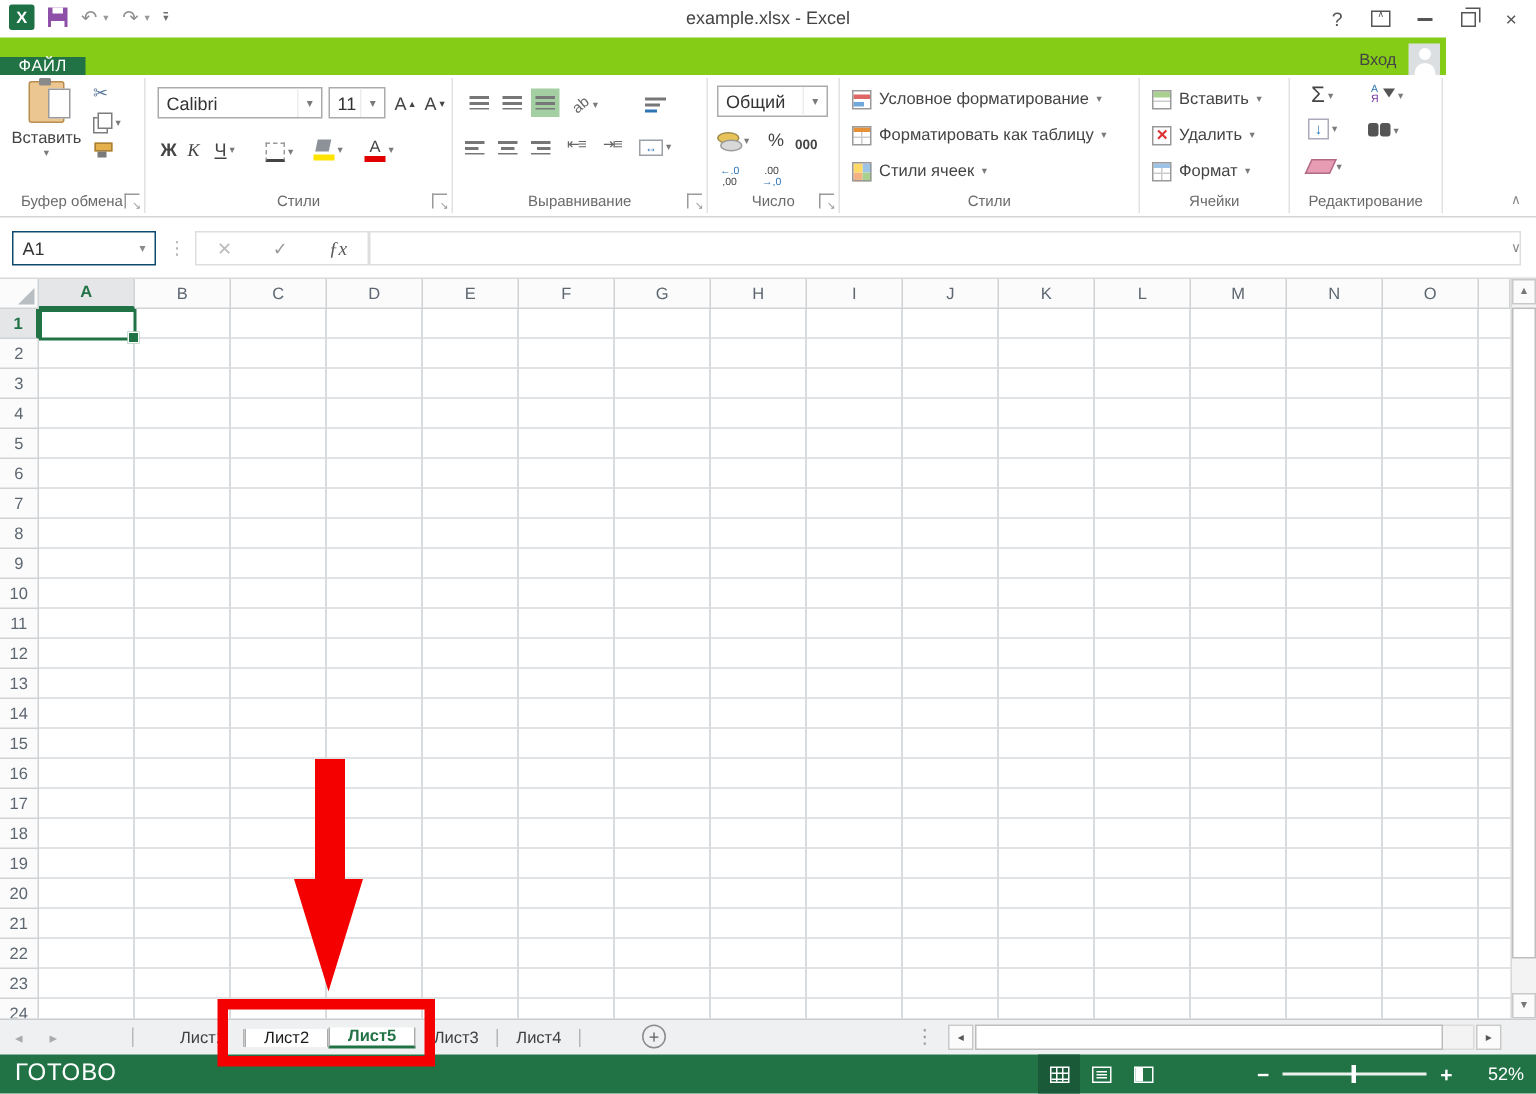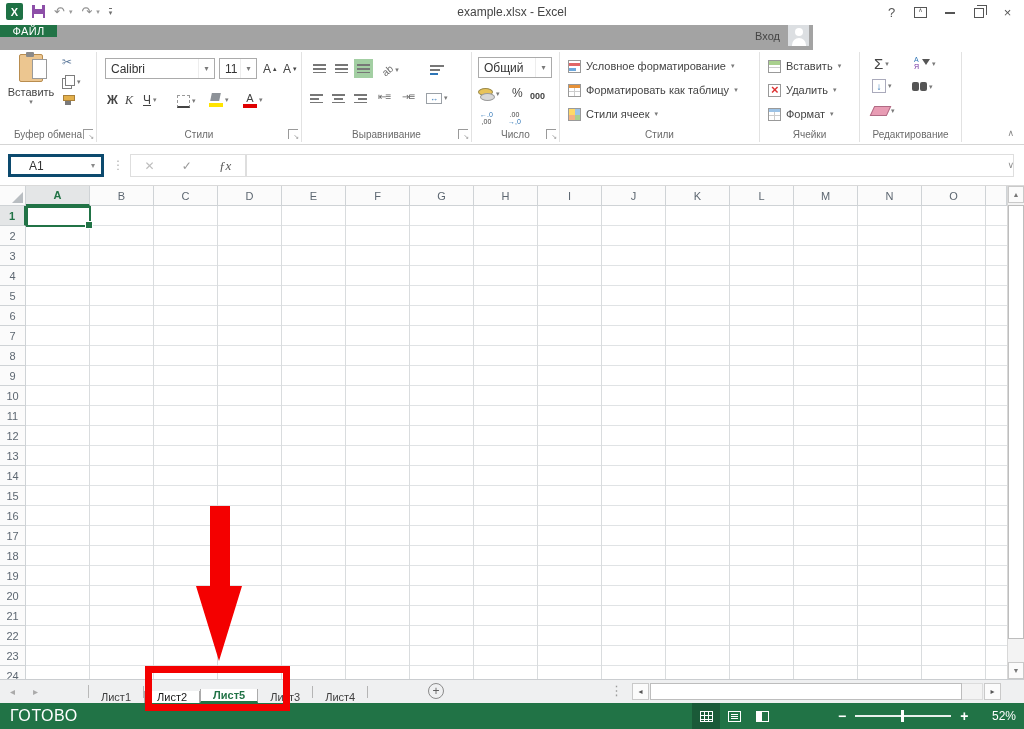--- a/index.html
+++ b/index.html
@@ -18,21 +18,21 @@
   .mini-dd{color:#9a9a9a;font-size:7px;margin-left:-5px}
   .qat-custom{border-top:1px solid #6e6e6e;color:#6e6e6e;font-size:7px;line-height:6px;padding-top:1px}
   .title-text{position:absolute;left:0;right:0;top:0;height:25px;text-align:center;line-height:25px;
               font-size:12px;color:#444}
   .wincontrols{position:absolute;right:2px;top:0;height:25px;display:flex;align-items:center}
   .wc{width:29px;height:25px;display:flex;align-items:center;justify-content:center;color:#555;font-size:13px}
   .wc-min span{width:10px;height:2px;background:#555}
   .wc-restore span{width:8px;height:8px;border:1px solid #555;background:#fff;box-shadow:2px -2px 0 0 #fff,3px -3px 0 0 #555}
   .wc-ribbonopt span{width:11px;height:9px;border:1px solid #555;display:flex;align-items:flex-start;justify-content:center;font-size:6px;line-height:5px;color:#555}
   
-  .ribbontabs{position:absolute;left:0;top:25px;width:813px;height:25px;background:#a3a3a3;display:flex;align-items:flex-start}
+  .ribbontabs{position:absolute;left:0;top:25px;width:964px;height:25px;background:#84cc16;display:flex;align-items:flex-end}
   .file-tab{width:57px;background:#217346;color:#fff;font-size:11px;display:flex;align-items:center;justify-content:center;letter-spacing:.4px}
   #rtabs{display:flex;margin-left:5px}
   .rtab{padding:0 13px;display:flex;align-items:center;font-size:11px;color:#444;letter-spacing:.3px;white-space:nowrap}
   .rtab-active{color:#217346;background:#fff;border:1px solid #d8d8d8;border-bottom:none}
   .signin{margin-left:auto;display:flex;align-items:center;gap:8px;font-size:11px;color:#444;padding-right:4px}
   .avatar{width:21px;height:21px;background:#dcdfe2;position:relative;overflow:hidden}
   .avatar .head{position:absolute;left:6.5px;top:3px;width:8px;height:8px;border-radius:50%;background:#fff}
   .avatar .body{position:absolute;left:3.5px;top:13px;width:14px;height:8px;border-radius:7px 7px 0 0;background:#fff}
   
   .ribbon{position:absolute;left:0;top:50px;width:1024px;height:95px;background:#fff;border-bottom:1px solid #d5d5d5;box-sizing:border-box}
@@ -109,21 +109,21 @@
   .ico-sort .a{color:#2e75b6}.ico-sort .ya{color:#7030a0}
   .ico-sort .fun{position:absolute;right:0;top:3px;width:0;height:0;border-left:4px solid transparent;border-right:4px solid transparent;border-top:6px solid #555}
   .ico-filldown{width:14px;height:14px;border:1px solid #aab;display:flex;align-items:center;justify-content:center;color:#2e75b6;font-size:10px;box-sizing:border-box}
   .ico-find{width:15px;height:9px;position:relative}
   .ico-find span{position:absolute;top:0;width:7px;height:9px;background:#555;border-radius:2px}
   .ico-find .f1{left:0}.ico-find .f2{right:0}
   .ico-eraser{width:15px;height:8px;background:#e89cb4;border:1px solid #b06a84;transform:skewX(-25deg)}
   .chev-collapse{position:absolute;right:10px;bottom:6px;color:#8a8a8a;font-size:9px}
   
   .fbar{position:absolute;left:0;top:146px;width:1024px;height:40px;background:#fff;border-bottom:1px solid #d9d9d9;box-sizing:border-box}
-  .namebox{position:absolute;left:8px;top:8px;width:96px;height:23px;border:3px solid #0c4a6e;display:flex;align-items:center;font-size:12px;color:#333;padding-left:18px;box-sizing:border-box}
+  .namebox{position:absolute;left:8px;top:8px;width:96px;height:23px;border:1px solid #0c4a6e;display:flex;align-items:center;font-size:12px;color:#333;padding-left:6px;box-sizing:border-box}
   .namebox .cdd{margin-left:auto;width:16px;color:#8a8a8a;font-size:8px;text-align:center}
   .fdots{position:absolute;left:112px;top:13px;color:#b0b0b0;font-size:12px;line-height:12px}
   .fbtns{position:absolute;left:130px;top:8px;width:116px;height:23px;border:1px solid #dedede;display:flex;align-items:center;justify-content:space-around;box-sizing:border-box}
   .fx{font-family:"Liberation Serif",serif;font-style:italic;color:#5a5a5a;font-size:13px}
   .fcancel{color:#bcbcbc;font-size:12px}.fenter{color:#9a9a9a;font-size:12px}
   .finput{position:absolute;left:246px;top:8px;width:768px;height:23px;border:1px solid #dedede;background:#fff;box-sizing:border-box;font-size:12px;color:#333;display:flex;align-items:center;padding:0 18px 0 6px}
   .fchev{position:absolute;right:10px;top:14px;color:#8a8a8a;font-size:9px}
   
   .gridwrap{position:absolute;left:0;top:186px;width:1024px;height:493px;overflow:hidden;background:#fff}
   .corner{position:absolute;left:0;top:0;width:26px;height:20px;background:#fbfbfb;border-right:1px solid #cfd3d6;border-bottom:1px solid #cfd3d6;box-sizing:border-box}
@@ -141,21 +141,21 @@
   .selbox{position:absolute;left:26px;top:20px;width:65px;height:21px;box-sizing:border-box;border:2px solid #217346;background:#fff}
   .selhandle{position:absolute;right:-4px;bottom:-4px;width:6px;height:6px;background:#217346;border:1px solid #fff}
   .vscroll{position:absolute;right:0;top:0;width:17px;height:493px;background:#f3f3f3;border-left:1px solid #d8d8d8;box-sizing:border-box}
   .vs-btn{position:absolute;left:0;width:16px;height:17px;background:#fbfbfb;border:1px solid #c9c9c9;box-sizing:border-box;display:flex;align-items:center;justify-content:center;font-size:7px;color:#777}
   .vs-up{top:0}.vs-down{top:476px}
   .vs-thumb{position:absolute;left:0;top:19px;width:16px;height:434px;background:#fff;border:1px solid #bdbdbd;box-sizing:border-box}
   
   .sheetbar{position:absolute;left:0;top:679px;width:1024px;height:24px;background:#eff0f1;border-top:1px solid #cacdd0;box-sizing:border-box}
   .snav{position:absolute;left:10px;top:0;height:23px;display:flex;align-items:center;gap:18px;color:#aaa;font-size:10px}
   .sdiv{position:absolute;left:88px;top:5px;width:1px;height:13px;background:#b9b9b9}
-  #stabs{position:absolute;left:89px;top:0;height:23px;display:flex;align-items:flex-end}
+  #stabs{position:absolute;left:108px;top:0;height:23px;display:flex;align-items:center}
   .stab{padding:0 12px;font-size:11px;color:#3f3f3f;display:flex;align-items:center;box-sizing:border-box}
   .stab-selected{background:#fff;border-left:1px solid #ababab;border-right:1px solid #ababab;color:#1a1a1a}
   .stab-active{background:#fff;border-left:1px solid #ababab;border-right:1px solid #ababab;border-bottom:2px solid #217346;color:#217346;font-weight:bold}
   .stab-sep{width:1px;height:12px;background:#b5b5b5;align-self:center}
   .addsheet{position:absolute;left:428px;top:3px;width:16px;height:16px;border:1px solid #8b8b8b;border-radius:50%;color:#5f5f5f;font-size:12px;line-height:15px;text-align:center;box-sizing:border-box}
   .sdots{position:absolute;left:610px;top:3px;color:#9b9b9b;font-size:13px;line-height:16px}
   .hs-btn{position:absolute;top:3px;width:17px;height:17px;border:1px solid #c9c9c9;background:#fbfbfb;box-sizing:border-box;display:flex;align-items:center;justify-content:center;font-size:8px;color:#555}
   .hs-left{left:632px}.hs-right{left:984px}
   .hs-track{position:absolute;left:650px;top:3px;width:333px;height:17px;background:#f3f3f3;border:1px solid #dcdcdc;box-sizing:border-box}
   .hs-thumb{position:absolute;left:650px;top:3px;width:312px;height:17px;background:#fff;border:1px solid #bdbdbd;box-sizing:border-box}

